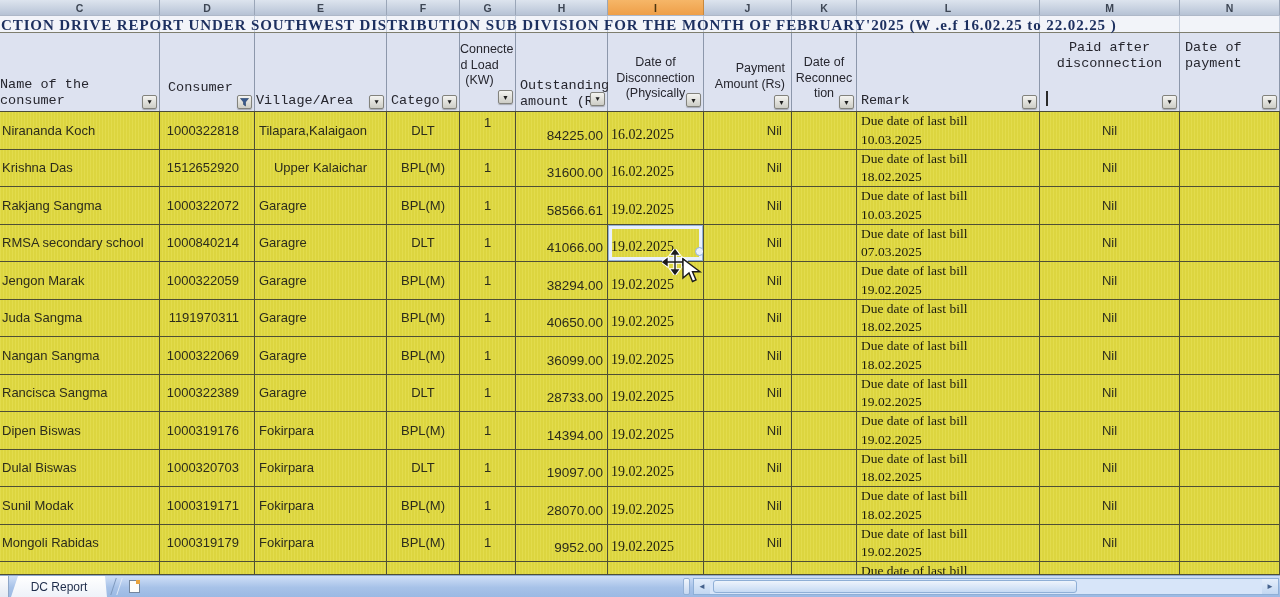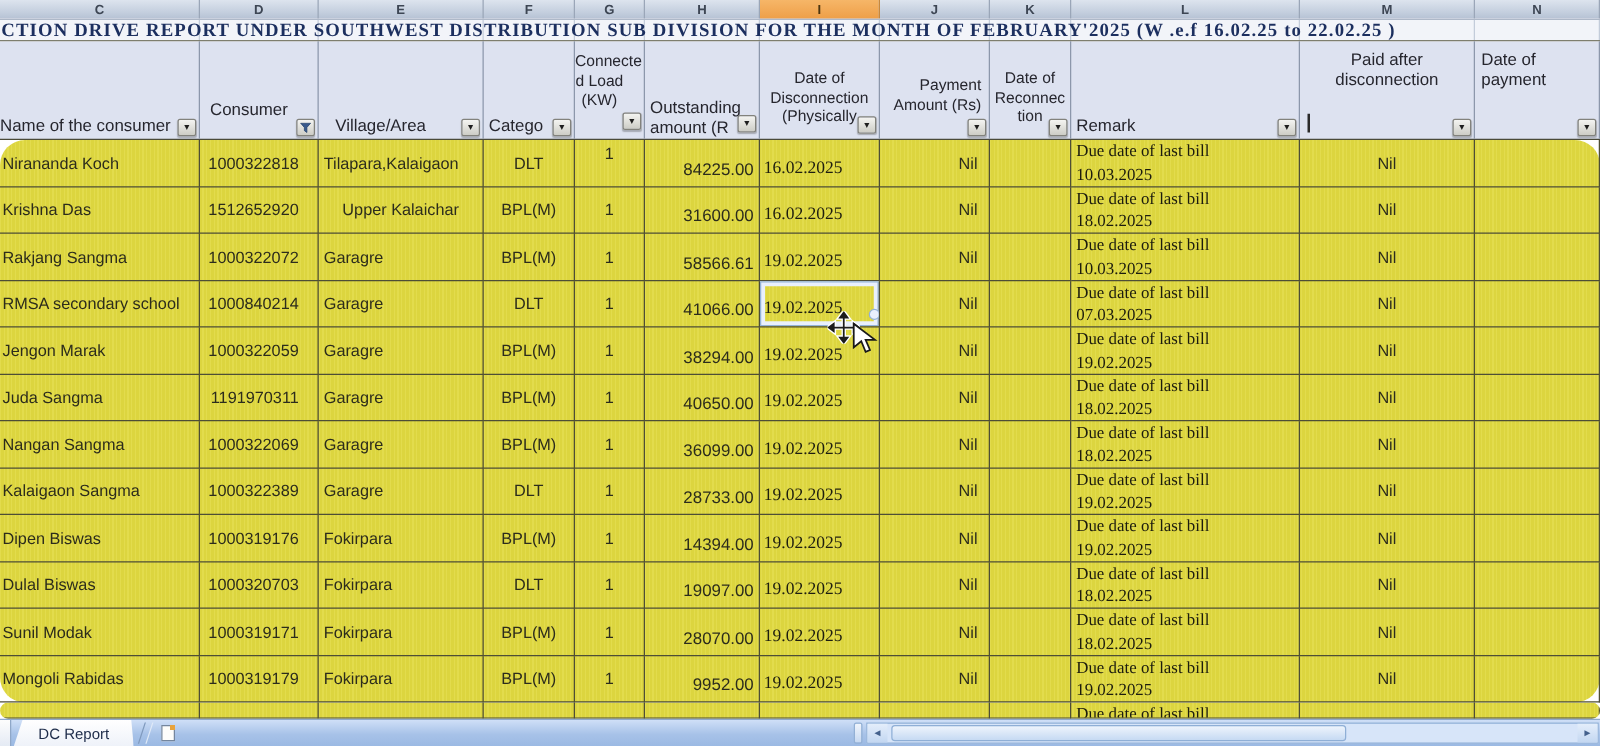--- a/index.html
+++ b/index.html
@@ -19,21 +19,21 @@
   
   .title-row { position:relative; height:18px; background:#f2f4f9; border-top:1px solid #aeb8c8; border-bottom:1px solid #7e7e6e; display:flex; }
   .title-row .tcell { flex:none; border-right:1px solid #c3ccda; height:100%; }
   .title-text { position:absolute; left:1px; top:1px; white-space:nowrap; font-family:"Liberation Serif",serif;
                 font-weight:bold; font-size:15px; letter-spacing:0.9px; color:#1c2f5f; z-index:2; }
 
   
   .header-row { display:flex; height:79px; background:#dde2f0; border-bottom:1px solid #4a4a38; }
   .hcell { position:relative; flex:none; border-right:1px solid #8c97ab; color:#26262e; font-size:12.5px; }
   .hlabel { position:absolute; white-space:pre-line; line-height:15.5px; }
-  .serif { font-family:Liberation Sans, sans-serif; font-size:13.5px; }
+  .serif { font-family:Liberation Mono, monospace; font-size:13.5px; }
   .h-name  .hlabel { left:0; bottom:3px; }
   .h-cons  .hlabel { left:8px; bottom:16px; }
   .h-vill  .hlabel { left:0; right:32px; bottom:3px; text-align:center; }
   .h-cat   .hlabel { left:4px; bottom:3px; }
   .h-load  .hlabel { left:0; right:16px; top:9px; text-align:center; }
   .h-out   .hlabel { left:4px; bottom:2px; }
   .h-disc  .hlabel { left:0; right:0; top:22px; text-align:center; }
   .h-pay   .hlabel { right:6px; top:28px; text-align:right; left:0; }
   .h-reco  .hlabel { left:0; right:0; top:22px; text-align:center; }
   .h-rem   .hlabel { left:4px; bottom:3px; }
@@ -42,21 +42,21 @@
   .dd-btn { position:absolute; right:2px; bottom:2px; width:15px; height:14px; z-index:2;
             background:linear-gradient(#f4f4f1,#cdcdc6); border:1px solid #82827c; border-radius:2px;
             box-shadow:0 1px 1px rgba(0,0,0,.25); display:flex; align-items:center; justify-content:center;
             font-size:7px; color:#1e1e1e; cursor:pointer; }
   .h-load .dd-btn { bottom:7px; }
   .h-out  .dd-btn { bottom:5px; }
   .h-disc .dd-btn { bottom:4px; }
   .ibeam { position:absolute; left:6px; bottom:5px; width:1.5px; height:15px; background:#2a2a2a; }
 
   
-  .grid-body { background:#e0d940; background-image:repeating-linear-gradient(90deg, rgba(255,255,255,0.07) 0 1px, rgba(0,0,0,0.02) 1px 3px);border-radius:20px; }
+  .grid-body { background:#e0d940; background-image:repeating-linear-gradient(90deg, rgba(255,255,255,0.07) 0 1px, rgba(0,0,0,0.02) 1px 3px); }
   .row { display:flex; height:37.5px; }
   .row.partial { height:13px; overflow:hidden; }
   .cell { position:relative; flex:none; border-right:1px solid #4e4e36; border-bottom:1px solid #4e4e36;
           display:flex; overflow:hidden; color:#2c2c1c; font-size:13px; }
   .c-name   { align-items:center; padding-left:2px; }
   .c-consno { align-items:center; justify-content:flex-end; padding-right:15px; }
   .c-village{ align-items:center; padding-left:4px; }
   .c-category{ align-items:center; justify-content:center; }
   .c-load   { align-items:center; justify-content:center; }
   .c-outstanding { align-items:flex-end; justify-content:flex-end; padding:0 4px 6px 0; font-size:13.5px; }
@@ -333,21 +333,21 @@
         <div class="cell w6 c-discdate">19.02.2025</div>
         <div class="cell w7 c-payment">Nil</div>
         <div class="cell w8 c-reconn"></div>
         <div class="cell w9 c-remark">Due date of last bill
 18.02.2025</div>
         <div class="cell w10 c-paidafter">Nil</div>
         <div class="cell w11 c-paydate"></div>
       </div>
 
       <div class="row">
-        <div class="cell w0 c-name">Kalaigaon Sangma</div>
+        <div class="cell w0 c-name">Rancisca Sangma</div>
         <div class="cell w1 c-consno">1000322389</div>
         <div class="cell w2 c-village">Garagre</div>
         <div class="cell w3 c-category">DLT</div>
         <div class="cell w4 c-load">1</div>
         <div class="cell w5 c-outstanding">28733.00</div>
         <div class="cell w6 c-discdate">19.02.2025</div>
         <div class="cell w7 c-payment">Nil</div>
         <div class="cell w8 c-reconn"></div>
         <div class="cell w9 c-remark">Due date of last bill
 19.02.2025</div>

